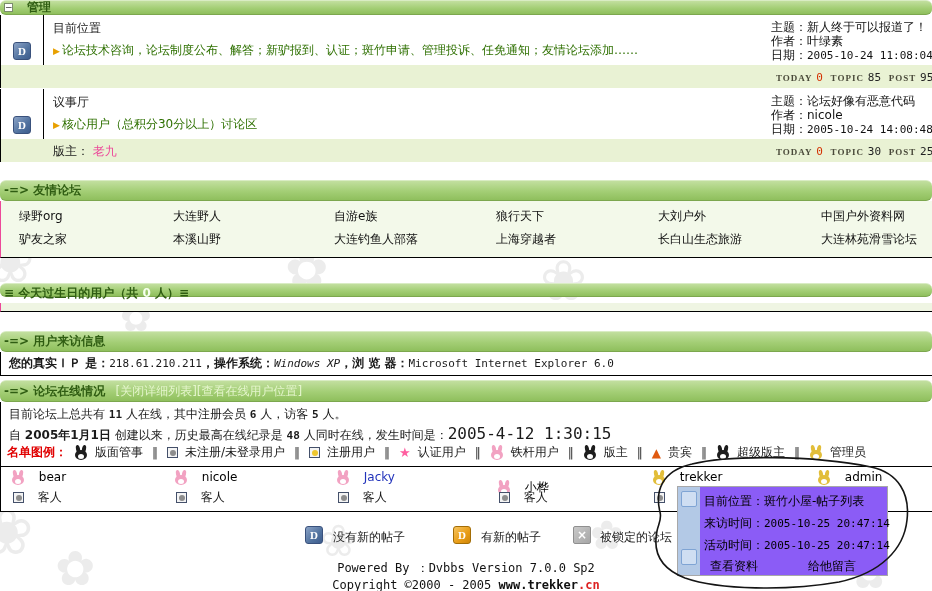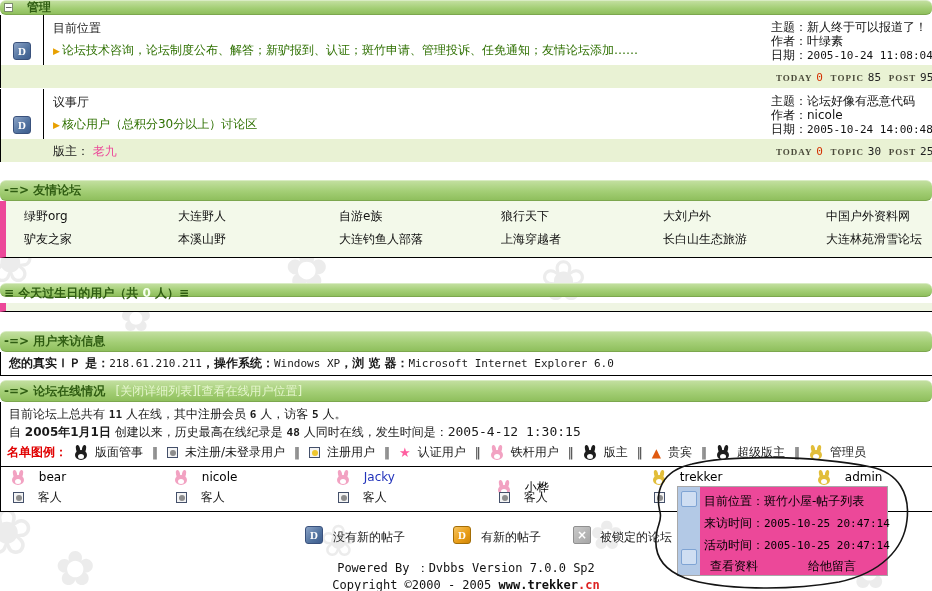--- a/index.html
+++ b/index.html
@@ -38,21 +38,21 @@
   }
   .strip { position:absolute; left:0; width:100%; background:#E9F2D4; }
   .forum-title { color:#222; }
   .forum-desc { color:#2E7000; }
   .desc-arrow::before { content:"▶"; color:#E8A000; font-size:9px; margin-right:2px; }
   .lastpost-line { line-height:14px; color:#111; }
   .stat-label { font-family:"Liberation Serif",serif; font-size:9px; font-weight:bold; color:#4a4a3a; letter-spacing:1px; }
   .stat-val { font-family:"DejaVu Sans Mono",monospace; font-size:11px; color:#222; }
   .stat-val.red { color:#D43000; }
   .flink { color:#111; cursor:pointer; }
-  .pale-panel { position:absolute; left:0; width:932px; background:#F3F9EA; border-left:6px solid #ec4899; }
+  .pale-panel { position:absolute; left:0; width:932px; background:#F3F9EA; border-left:1px solid #ec4899; }
   .whiterow { position:absolute; left:0; width:932px; background:#fff; border-left:1px solid #000; }
   .b { font-weight:bold; }
   .red { color:#E00000; }
   .legend-row { display:flex; align-items:center; gap:7px; white-space:nowrap; }
   .sep { color:#333; margin:0 2px; }
   
   .bunny{ display:inline-block; width:14px; height:15px; position:relative; vertical-align:middle; }
   .bunny::before,.bunny::after{ content:""; position:absolute; top:0; width:4px; height:8px; border-radius:50%; background:var(--b,#222); }
   .bunny::before{ left:2px; transform:rotate(-12deg); }
   .bunny::after{ right:2px; transform:rotate(12deg); }
@@ -61,21 +61,21 @@
   .bunny.black{ --b:#1d1d1d; } .bunny.pink{ --b:#F2A2C2; } .bunny.yellow{ --b:#E2BE3A; }
   
   .boxface{ display:inline-block; width:11px; height:11px; border:1px solid #44506a; background:#f4f4f4; position:relative; vertical-align:middle; }
   .boxface::after{ content:""; position:absolute; left:1.5px; top:1.5px; width:6px; height:6px; border-radius:50%; background:#8d8d8d; }
   .boxface.yellow::after{ background:#EFC72E; }
   .star-icon::before{ content:"★"; color:#FF5FA0; font-size:13px; }
   .tri-icon::before{ content:"▲"; color:#E05A10; font-size:12px; }
   .user-name{ color:#000; } .user-name.blue{ color:#2233BB; }
   .flower{ position:absolute; color:#ececec; z-index:0; font-family:"DejaVu Sans",sans-serif; }
   .z1{ z-index:1; }
-  #tooltip{ position:absolute; left:677px; top:486px; width:211px; height:90px; background:#ec4899; border:1px solid #a8a8a8; z-index:5; }
+  #tooltip{ position:absolute; left:677px; top:486px; width:211px; height:90px; background:#8b5cf6; border:1px solid #a8a8a8; z-index:5; }
   #tooltip .bluestrip{ position:absolute; left:0; top:0; width:22px; height:100%; background:#B3C9E6; }
   #tooltip .ghostbox{ position:absolute; left:3px; width:16px; height:16px; border:1px solid #7fa4d4; border-radius:2px; background:#cfdef2; }
   #tooltip .tline{ position:absolute; left:26px; white-space:nowrap; color:#000; font-size:12px; }
   #circle-annotation{ position:absolute; left:630px; top:450px; z-index:6; pointer-events:none; }
   .userline{ white-space:nowrap; }
 </style>
 </head>
 <body>
 
 <div id="app">
@@ -171,37 +171,37 @@
     <div class="bar-inner">
       <span>≡ 今天过生日的用户（共 </span><span style="color:#F6FFEE;">0</span><span> 人）≡</span>
     </div>
   </div>
   <div class="pale-panel z1" style="top:303px;height:9px;border-bottom:1px solid #000;background:#EFF5E3;"></div>
 
   <div class="bar z1" style="top:331px;height:21px;line-height:19px;">
     <div class="bar-inner">-=&gt; 用户来访信息</div>
   </div>
   <div class="whiterow z1" style="top:352px;height:24px;border-bottom:1px solid #000;line-height:23px;">
-    <span style="padding-left:8px;" class="b">您的真实ＩＰ 是：</span><span class="mono" style="font-size:11px;">218.61.210.211</span><span class="b">，操作系统：</span><span class="mono" style="font-size:11px;">Windows XP</span><span class="b">，浏 览 器：</span><span class="mono" style="font-size:11px;">Microsoft Internet Explorer 6.0</span>
+    <span style="padding-left:8px;" class="b">您的真实ＩＰ 是：</span><span class="mono" style="font-size:11px;">218.61.210.211</span><span class="b">，操作系统：</span><span class="mono" style="font-size:11px;font-style:italic;">Windows XP</span><span class="b">，浏 览 器：</span><span class="mono" style="font-size:11px;">Microsoft Internet Explorer 6.0</span>
   </div>
 
   <div class="bar z1" style="top:380px;height:22px;line-height:20px;">
     <div class="bar-inner">
       <span>-=&gt; 论坛在线情况</span>
       <span style="color:#E4F5CC;font-weight:normal;margin-left:6px;">
         <a style="color:#E4F5CC;">[关闭详细列表]</a><a style="color:#E4F5CC;">[查看在线用户位置]</a>
       </span>
     </div>
   </div>
   <div class="whiterow z1" style="top:402px;height:65px;border-bottom:1px solid #000;">
     <div class="abs" style="left:8px;top:4px;white-space:nowrap;">
       <span>目前论坛上总共有</span> <span class="b mono" style="font-size:11px;">11</span> <span>人在线，其中注册会员</span> <span class="b mono" style="font-size:11px;">6</span> <span>人，访客</span> <span class="b mono" style="font-size:11px;">5</span> <span>人。</span>
     </div>
     <div class="abs" style="left:8px;top:22px;white-space:nowrap;">
-      <span>自</span> <span class="b">2005年1月1日</span> <span>创建以来，历史最高在线纪录是</span> <span class="b mono" style="font-size:11px;">48</span> <span>人同时在线，发生时间是：</span><span class="mono" style="font-size:13px;">2005-4-12 1:30:15</span>
+      <span>自</span> <span class="b">2005年1月1日</span> <span>创建以来，历史最高在线纪录是</span> <span class="b mono" style="font-size:11px;">48</span> <span>人同时在线，发生时间是：</span><span class="mono" style="font-size:16px;">2005-4-12 1:30:15</span>
     </div>
     <div class="abs legend-row" style="left:6px;top:42px;">
       <span class="red b">名单图例：</span>
       <span class="bunny black">
           <span class="head"></span>
           <span class="face"></span>
         </span>
       <span>版面管事</span>
       <span class="sep">‖</span>
       <span class="boxface"></span>

